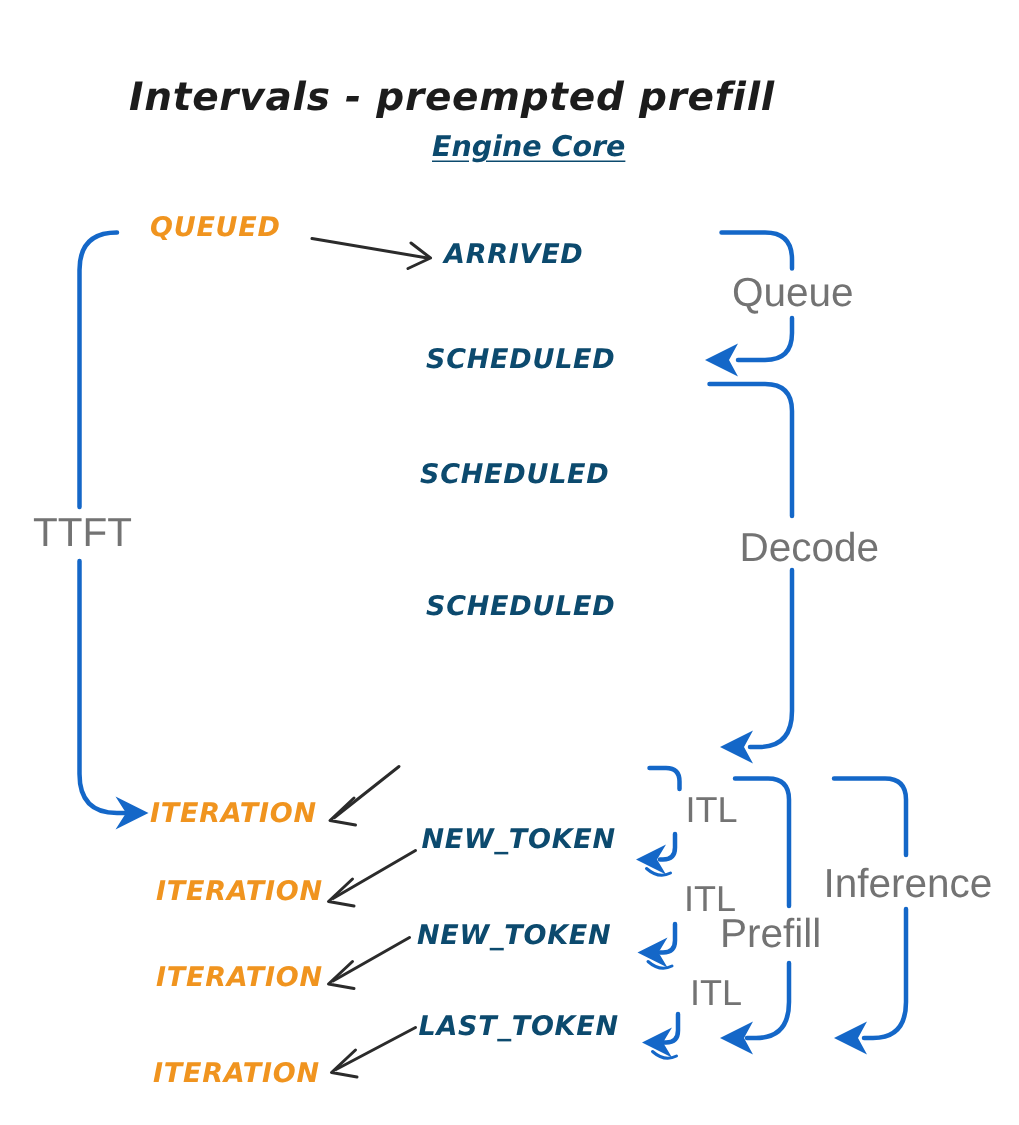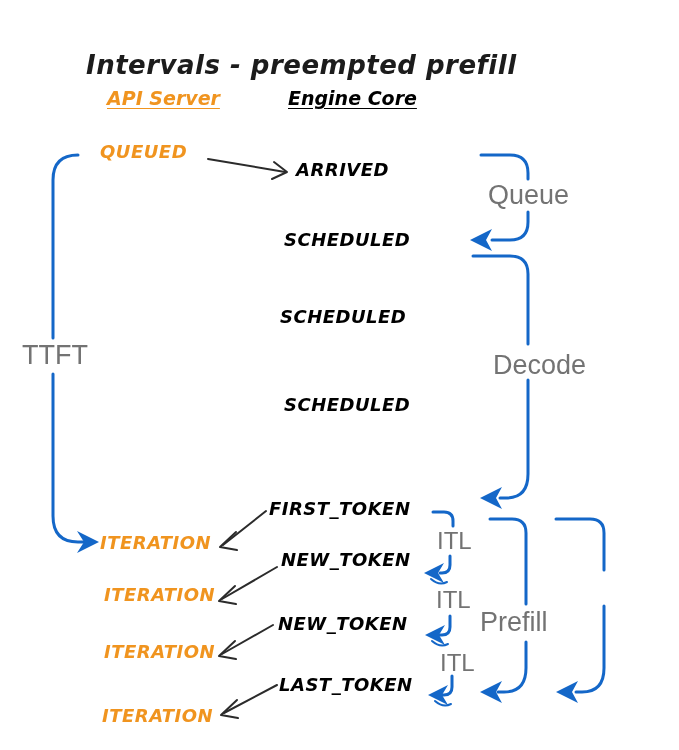--- a/index.html
+++ b/index.html
@@ -15,26 +15,26 @@
   .title{
     font-size:26px;font-weight:bold;font-style:italic;
     color:#1c1c1c;letter-spacing:.5px;margin-top:35px;
   }
   .col-head{
     font-size:19px;font-weight:bold;font-style:italic;
     text-decoration:underline;text-underline-offset:3px;
   }
   .event{font-size:18px;font-style:italic;font-weight:bold;letter-spacing:.5px;}
   .api{color:#F0941F;}
-  .engine{color:#000000;}
+  .engine{color:#0c4a6e;}
   .interval{
     font-family:"Liberation Sans",sans-serif;
     color:#737373;font-size:27px;
   }
-  .itl{font-size:24px;}
+  .itl{font-size:24px;margin-left:20px;}
 </style>
 </head>
 <body>
 
 <div id="canvas">
 
   <svg id="strokes" viewBox="0 0 679 750" xmlns="http://www.w3.org/2000/svg">
 
     <g stroke="#1467C8" stroke-width="3" fill="none" stroke-linecap="round" stroke-linejoin="round">
 
@@ -85,39 +85,38 @@
       <path d="M235,586 L219,601 L236,604"></path>
       <path d="M273,625 L222,654"></path>
       <path d="M235,641 L219,656 L236,659"></path>
       <path d="M277,685 L224,713"></path>
       <path d="M237,700 L221,715 L238,718"></path>
     </g>
   </svg>
 
   <div class="lbl title" style="left:86px;top:16px">Intervals - preempted prefill</div>
 
-  <div class="lbl col-head api" style="left:107px;top:88px">API Server</div>
   <div class="lbl col-head engine" style="left:288px;top:88px">Engine Core</div>
 
   <div class="lbl event api" style="left:100px;top:142px">QUEUED</div>
   <div class="lbl event api" style="left:100px;top:533px">ITERATION</div>
   <div class="lbl event api" style="left:104px;top:585px">ITERATION</div>
   <div class="lbl event api" style="left:104px;top:642px">ITERATION</div>
   <div class="lbl event api" style="left:102px;top:706px">ITERATION</div>
 
   <div class="lbl event engine" style="left:296px;top:160px">ARRIVED</div>
   <div class="lbl event engine" style="left:284px;top:230px">SCHEDULED</div>
   <div class="lbl event engine" style="left:280px;top:307px">SCHEDULED</div>
   <div class="lbl event engine" style="left:284px;top:395px">SCHEDULED</div>
-  <div class="lbl event engine" style="left:269px;top:499px">FIRST_TOKEN</div>
   <div class="lbl event engine" style="left:281px;top:550px">NEW_TOKEN</div>
   <div class="lbl event engine" style="left:278px;top:614px">NEW_TOKEN</div>
   <div class="lbl event engine" style="left:279px;top:675px">LAST_TOKEN</div>
 
   <div class="lbl interval" style="left:22px;top:341px">TTFT</div>
   <div class="lbl interval" style="left:488px;top:181px">Queue</div>
   <div class="lbl interval" style="left:493px;top:351px">Decode</div>
   <div class="lbl interval itl" style="left:437px;top:528px">ITL</div>
   <div class="lbl interval itl" style="left:436px;top:587px">ITL</div>
   <div class="lbl interval itl" style="left:440px;top:650px">ITL</div>
   <div class="lbl interval" style="left:480px;top:608px">Prefill</div>
+  <div class="lbl interval" style="left:549px;top:575px">Inference</div>
 
 </div>
 
 </body></html>

